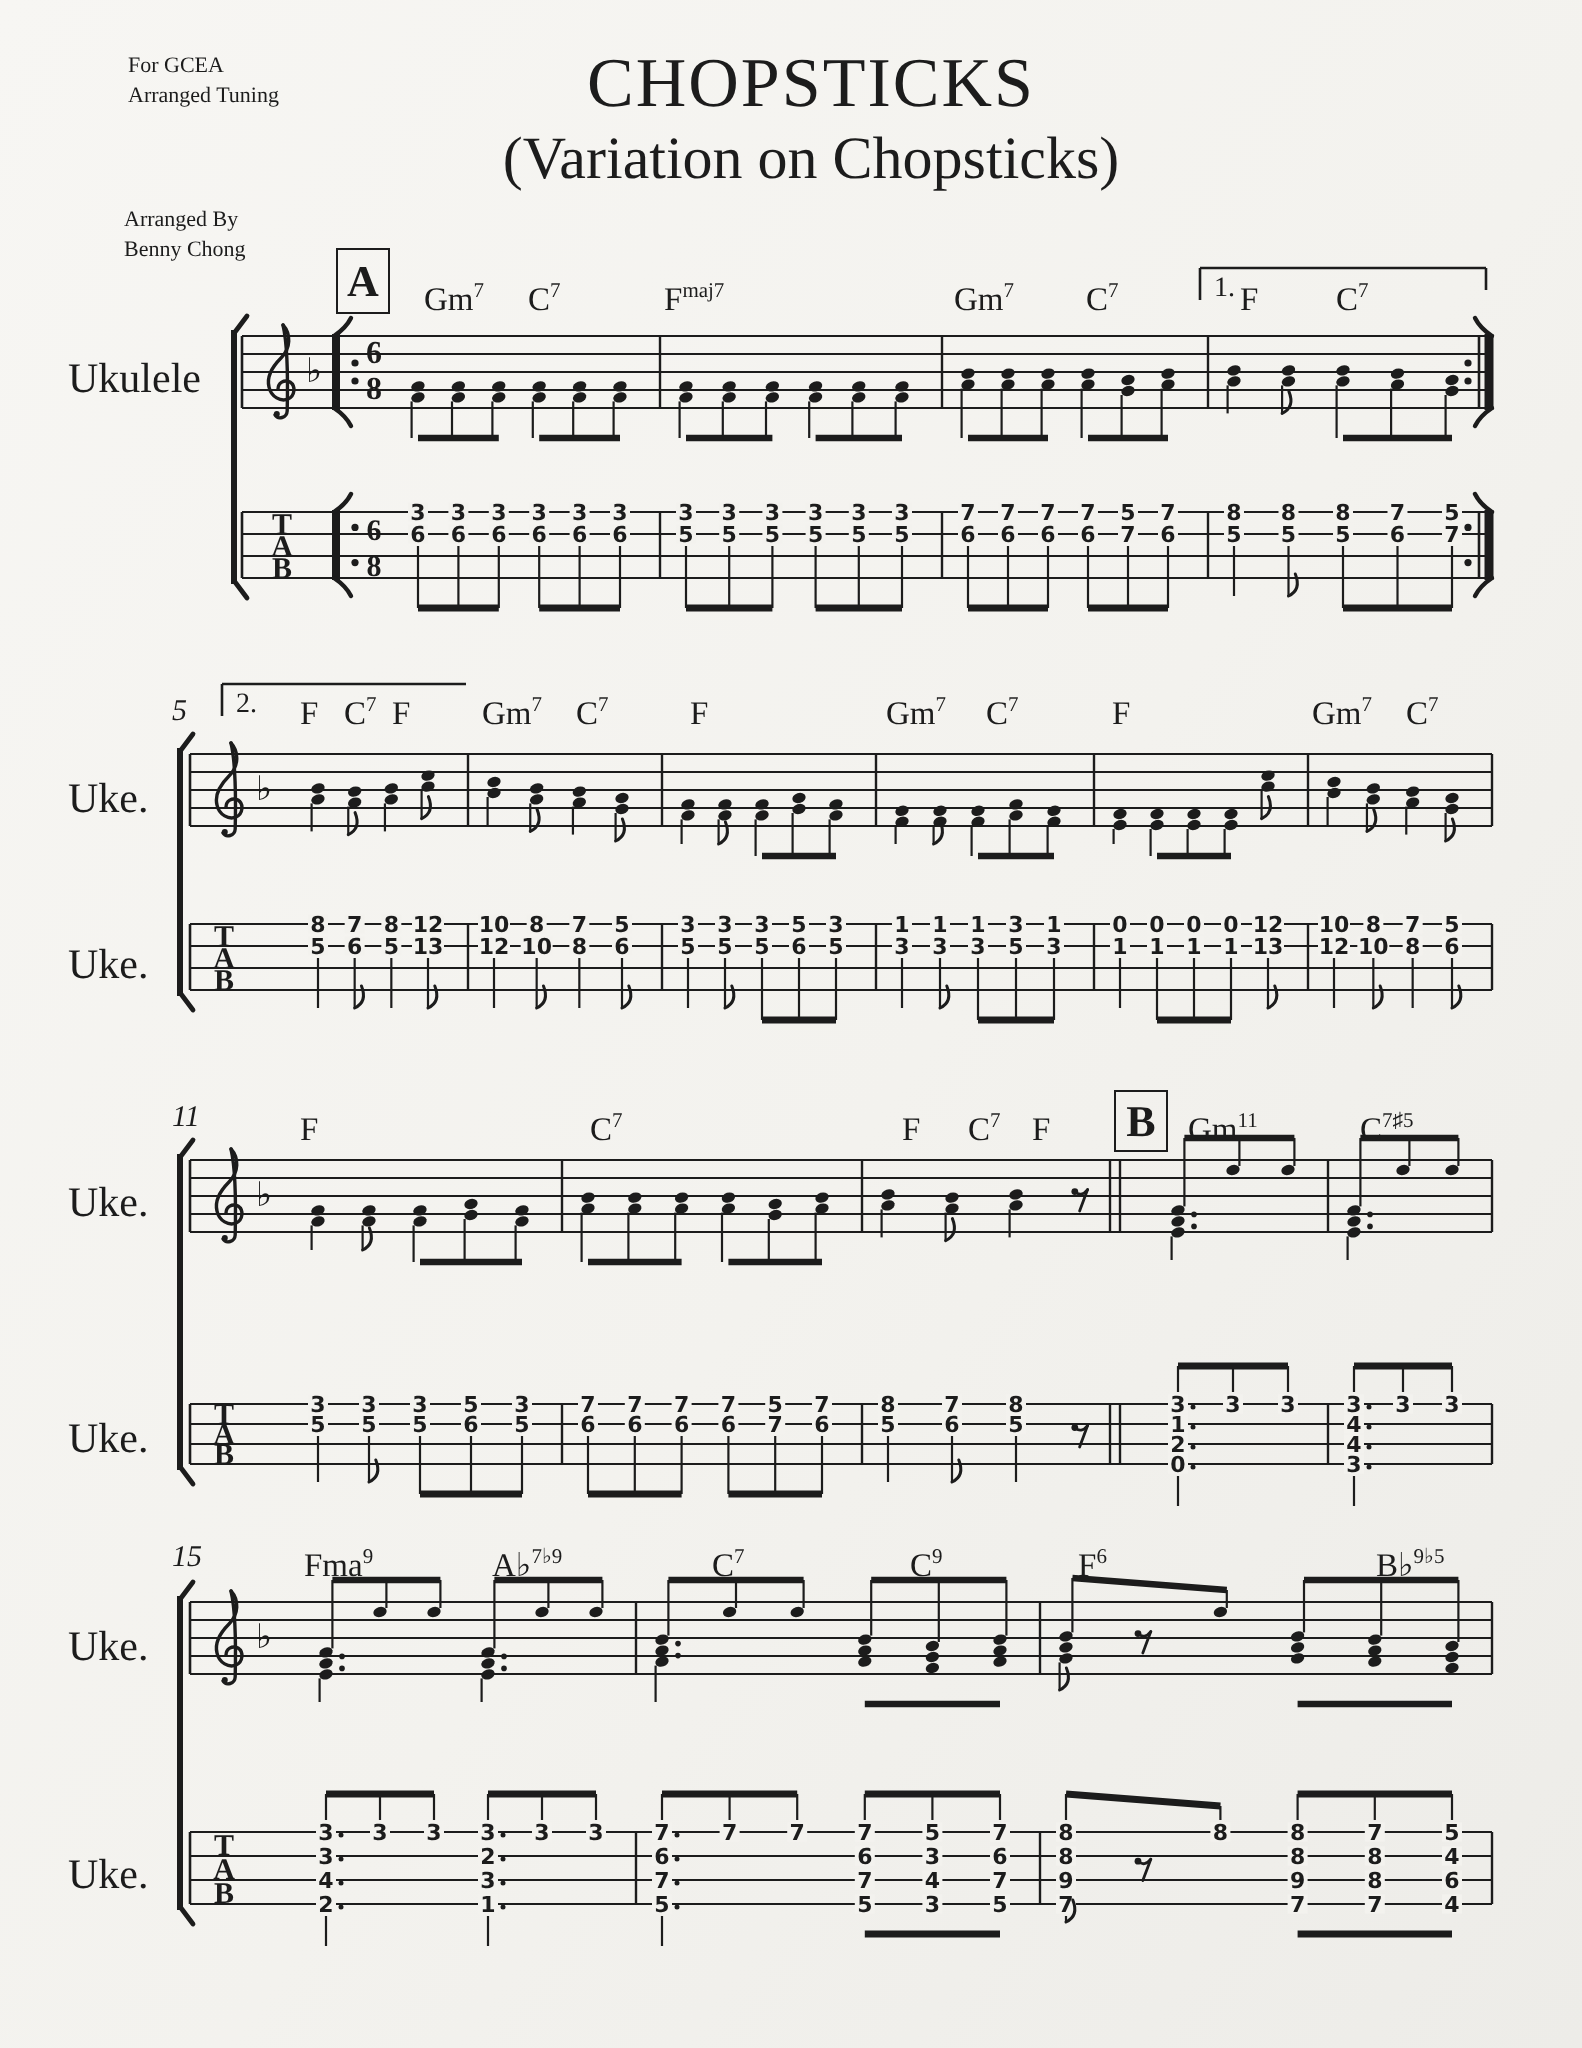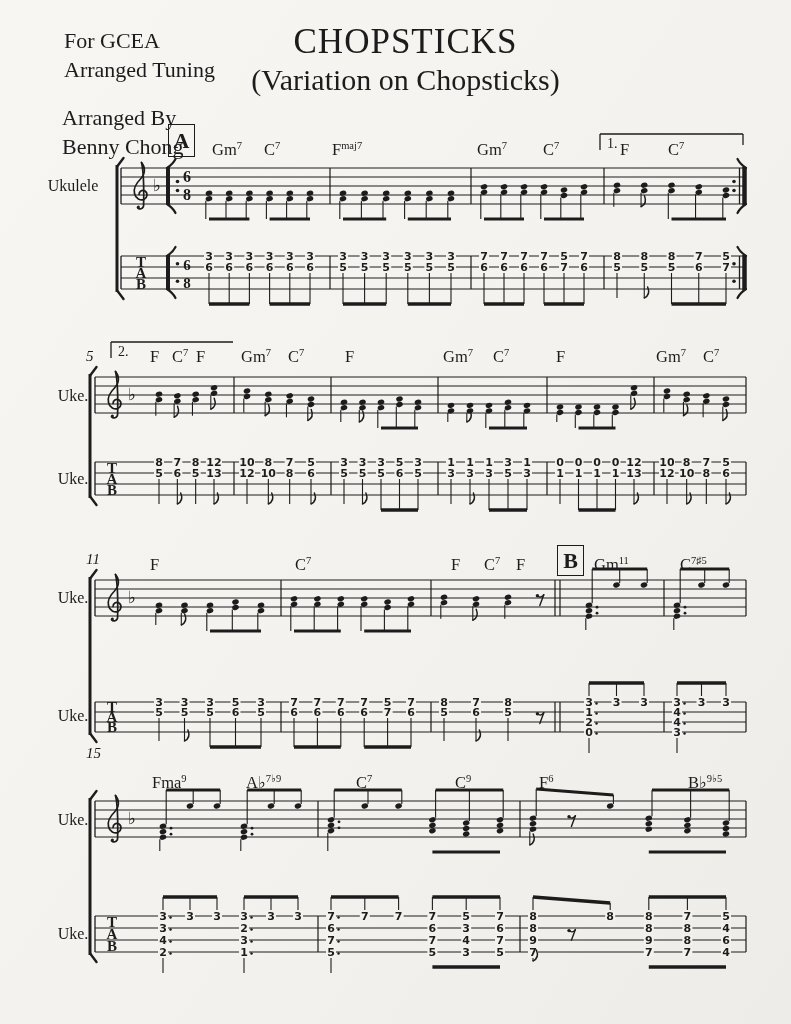--- a/index.html
+++ b/index.html
@@ -4,27 +4,27 @@
 <style>
   html,body{margin:0;padding:0}
   body{width:791px;height:1024px;background:#e9e8e5;overflow:hidden}
   .page{position:absolute;left:0;top:0;width:791px;height:1024px;
         background:linear-gradient(125deg,#f7f6f3 0%,#f3f2ee 55%,#edecE8 100%);
         font-family:"Liberation Serif","DejaVu Serif",serif;color:#1c1c1c}
   .title{position:absolute;left:10px;width:791px;top:22px;text-align:center;
          font-size:35px;letter-spacing:1px}
   .subtitle{position:absolute;left:10px;width:791px;top:63px;text-align:center;
             font-size:30px}
-  .smallblock{position:absolute;font-size:22px;line-height:1.32}
+  .smallblock{position:absolute;font-size:11px;line-height:1.32}
   .tuning{left:64px;top:26px}
   .arranger{left:62px;top:103px}
   .section-box{position:absolute;width:25px;height:29px;border:1.7px solid #1c1c1c;
                display:flex;align-items:center;justify-content:center;
                font-size:22px;font-weight:700;background:rgba(255,255,255,0.0)}
-  .staff-label{position:absolute;left:34px;width:78px;text-align:center;font-size:16px}
+  .staff-label{position:absolute;left:34px;width:78px;text-align:left;font-size:21px}
   .mnum{position:absolute;left:86px;width:26px;font-style:italic;font-size:15px}
   svg#score{position:absolute;left:0;top:0}
 </style>
 </head>
 <body>
 
 <div class="page">
 
   <div class="smallblock tuning">
     <div>For GCEA</div>
@@ -45,21 +45,21 @@
   <div class="staff-label" style="top:177px">Ukulele</div>
   <div class="staff-label" style="top:387px">Uke.</div>
   <div class="staff-label" style="top:470px">Uke.</div>
   <div class="staff-label" style="top:589px">Uke.</div>
   <div class="staff-label" style="top:707px">Uke.</div>
   <div class="staff-label" style="top:811px">Uke.</div>
   <div class="staff-label" style="top:925px">Uke.</div>
 
   <div class="mnum" style="top:348px">5</div>
   <div class="mnum" style="top:551px">11</div>
-  <div class="mnum" style="top:745px">15</div>
+  <div class="mnum" style="top:771px">15</div>
 
   <svg id="score" width="791" height="1024" viewBox="0 0 791 1024">
       <g>
         <line x1="121" y1="168" x2="746" y2="168" stroke="#1c1c1c" stroke-width="1"></line>
         <line x1="121" y1="177" x2="746" y2="177" stroke="#1c1c1c" stroke-width="1"></line>
         <line x1="121" y1="186" x2="746" y2="186" stroke="#1c1c1c" stroke-width="1"></line>
         <line x1="121" y1="195" x2="746" y2="195" stroke="#1c1c1c" stroke-width="1"></line>
         <line x1="121" y1="204" x2="746" y2="204" stroke="#1c1c1c" stroke-width="1"></line>
         <line x1="121" y1="256" x2="746" y2="256" stroke="#1c1c1c" stroke-width="1"></line>
         <line x1="121" y1="267" x2="746" y2="267" stroke="#1c1c1c" stroke-width="1"></line>

